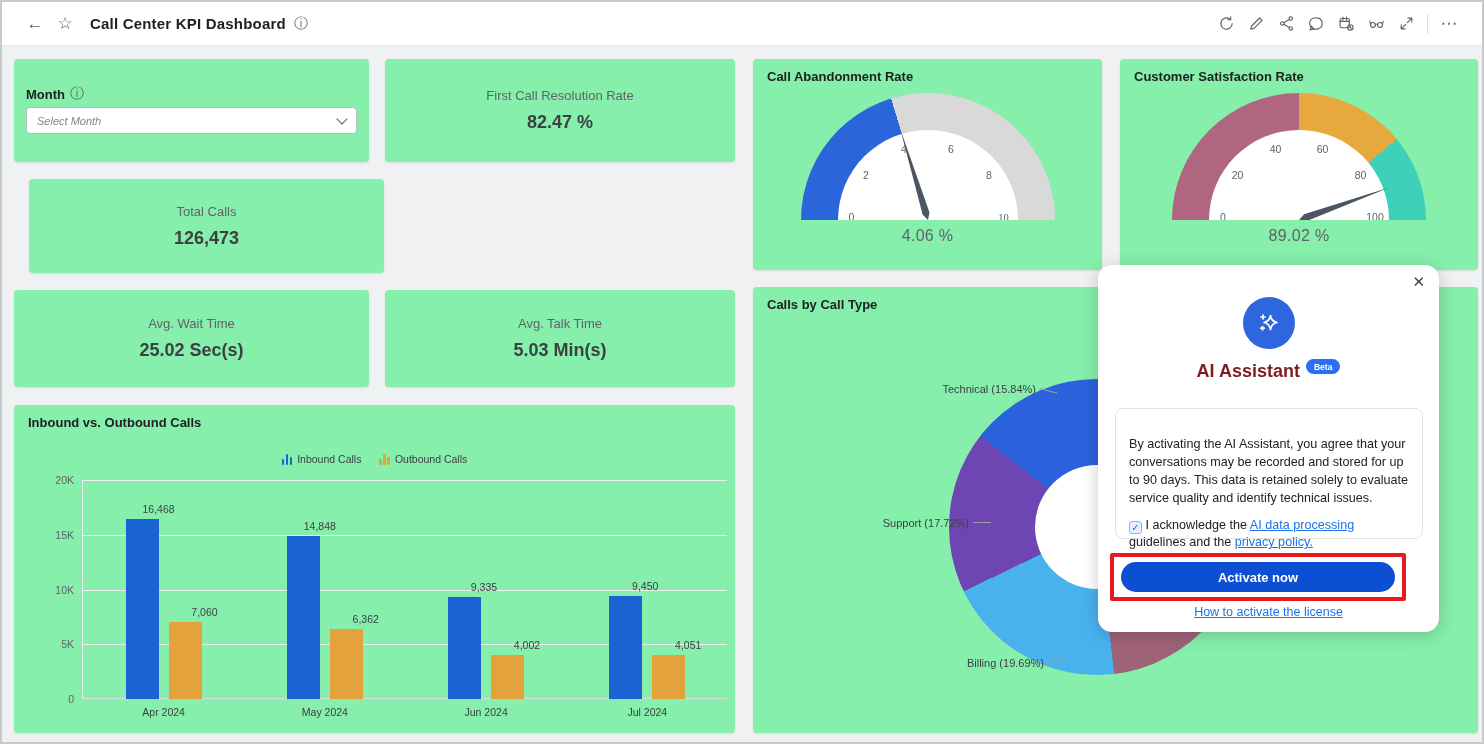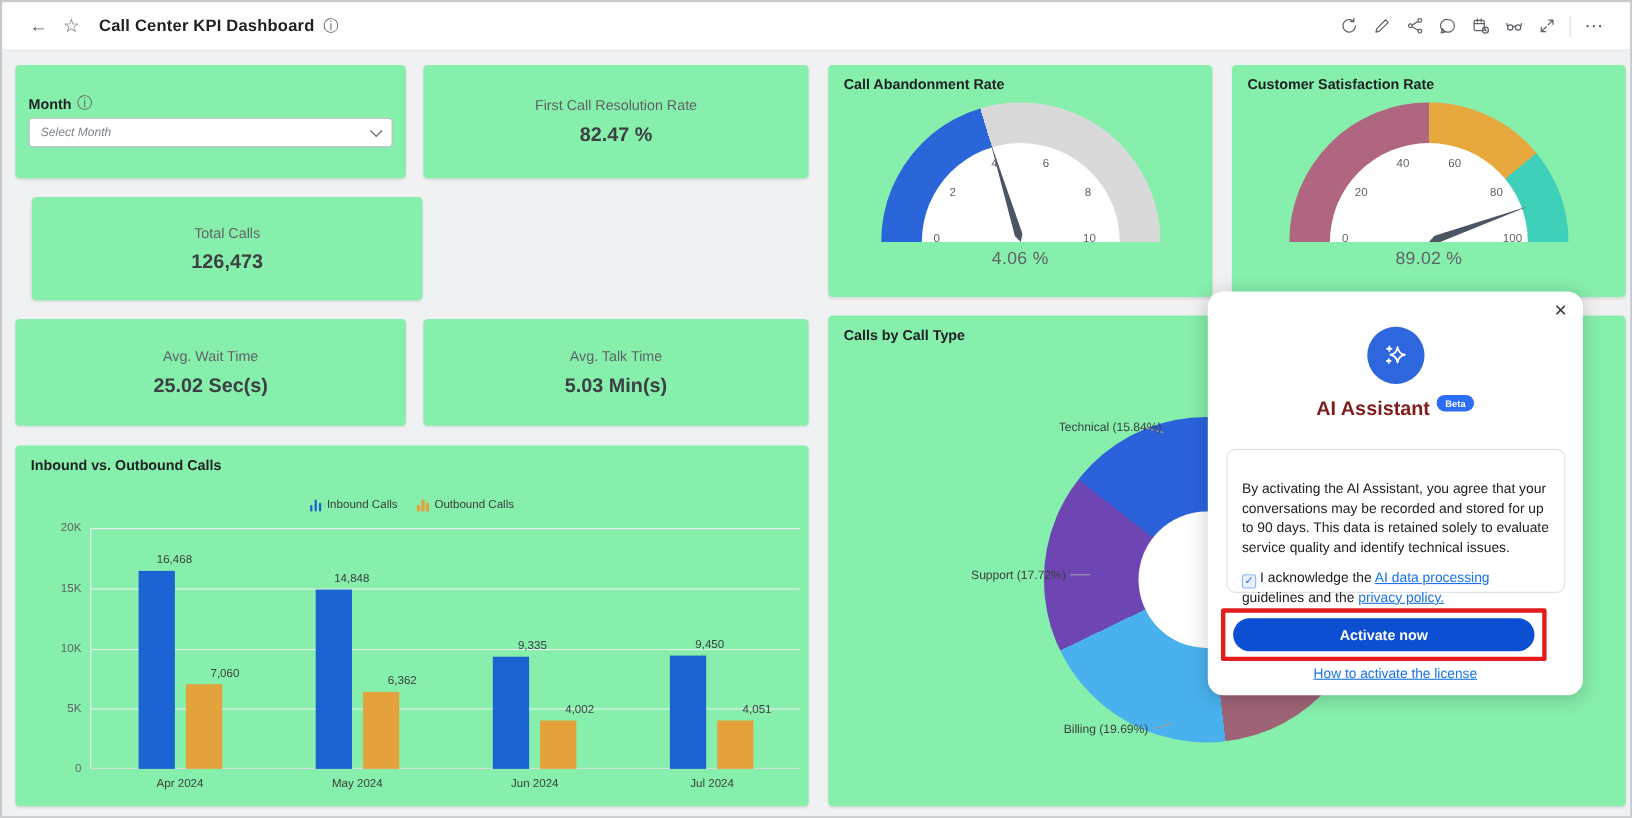--- a/index.html
+++ b/index.html
@@ -242,21 +242,21 @@
     <div class="gauge-wrap">
       <div class="gauge">
         <div class="gauge-arc" style="background: conic-gradient(from 270deg, rgb(42, 101, 218) 0deg, rgb(42, 101, 218) 73.08deg, rgb(217, 217, 217) 73.08deg, rgb(217, 217, 217) 180deg, transparent 180deg, transparent 360deg);"></div>
         <div class="gauge-hole"></div>
         <div class="needle" style="transform: rotate(-16.92deg);"></div>
       <div class="gauge-tick" style="left: 51px; top: 124px;">0</div>
           <div class="gauge-tick" style="left: 65.5147px; top: 81.6795px;">2</div>
           <div class="gauge-tick" style="left: 103.515px; top: 55.5239px;">4</div>
           <div class="gauge-tick" style="left: 150.485px; top: 55.5239px;">6</div>
           <div class="gauge-tick" style="left: 188.485px; top: 81.6795px;">8</div>
-          <div class="gauge-tick" style="left: 190px; top: 124px;">10</div>
+          <div class="gauge-tick" style="left: 203px; top: 124px; font-family: Liberation Serif, serif;">10</div>
         </div>
       <div class="gauge-value">4.06 %</div>
     </div>
   </div>
 
   <div class="card" style="left:1118px; top:57px; width:358px; height:211px;">
     <div class="card-title">Customer Satisfaction Rate</div>
     <div class="gauge-wrap">
       <div class="gauge">
         <div class="gauge-arc" style="background: conic-gradient(from 270deg, rgb(176, 101, 129) 0deg, rgb(176, 101, 129) 90deg, rgb(231, 168, 62) 90deg, rgb(231, 168, 62) 140.4deg, rgb(63, 208, 186) 140.4deg, rgb(63, 208, 186) 180deg, transparent 180deg, transparent 360deg);"></div>
@@ -272,21 +272,21 @@
       <div class="gauge-value">89.02 %</div>
     </div>
   </div>
 
   <div class="card" style="left:751px; top:285px; width:725px; height:446px;">
     <div class="card-title">Calls by Call Type</div>
     <div id="donut-area" style="position:absolute;left:0;top:0;right:0;bottom:0;">
       <div id="donut" style="background: conic-gradient(from -52deg, rgb(43, 98, 220) 0deg, rgb(43, 98, 220) 57.024deg, rgb(159, 99, 120) 57.024deg, rgb(159, 99, 120) 225.324deg, rgb(73, 178, 238) 225.324deg, rgb(73, 178, 238) 296.208deg, rgb(109, 70, 180) 296.208deg, rgb(109, 70, 180) 360deg);"></div>
       <div id="donut-hole"></div>
     <div class="donut-line" style="left: 287px; top: 101px; transform: rotate(15deg);"></div>
-        <div class="donut-label" style="left: 283px; top: 102px; margin-left: 20px;">Technical (15.84%)</div>
+        <div class="donut-label" style="left: 283px; top: 102px;">Technical (15.84%)</div>
         <div class="donut-line" style="left: 295px; top: 375px; transform: rotate(-15deg);"></div>
         <div class="donut-label" style="left: 291px; top: 376px;">Billing (19.69%)</div>
         <div class="donut-line" style="left: 220px; top: 235px; transform: rotate(0deg);"></div>
         <div class="donut-label" style="left: 216px; top: 236px;">Support (17.72%)</div>
       </div>
   </div>
 
   <div id="ai-popup">
     <div id="popup-close">✕</div>
     <div id="ai-icon-circle">

